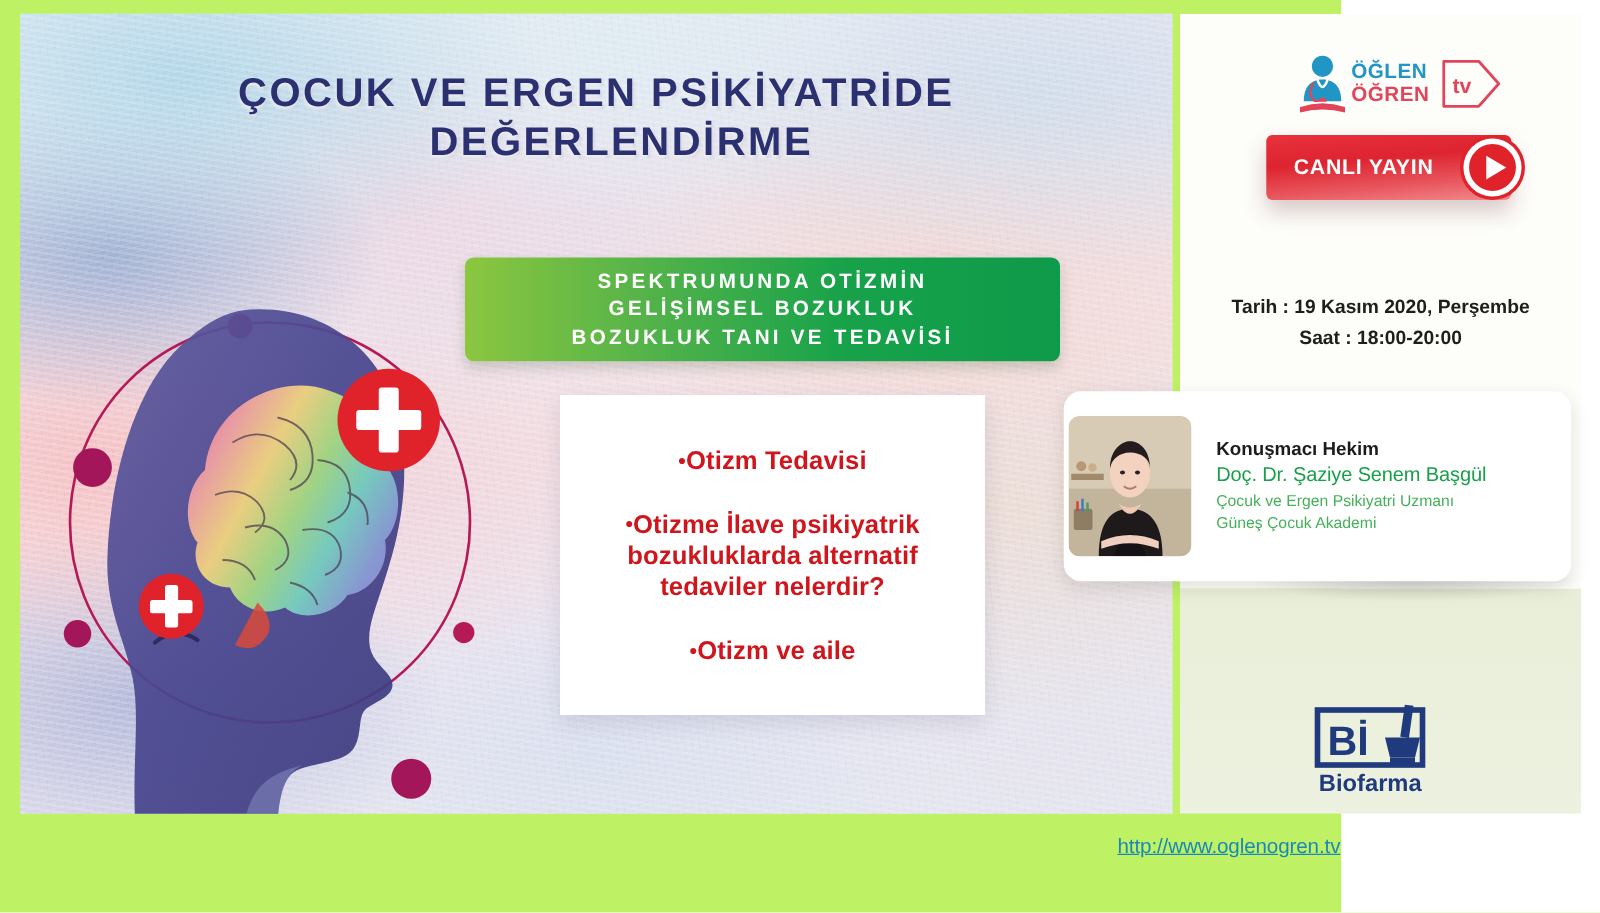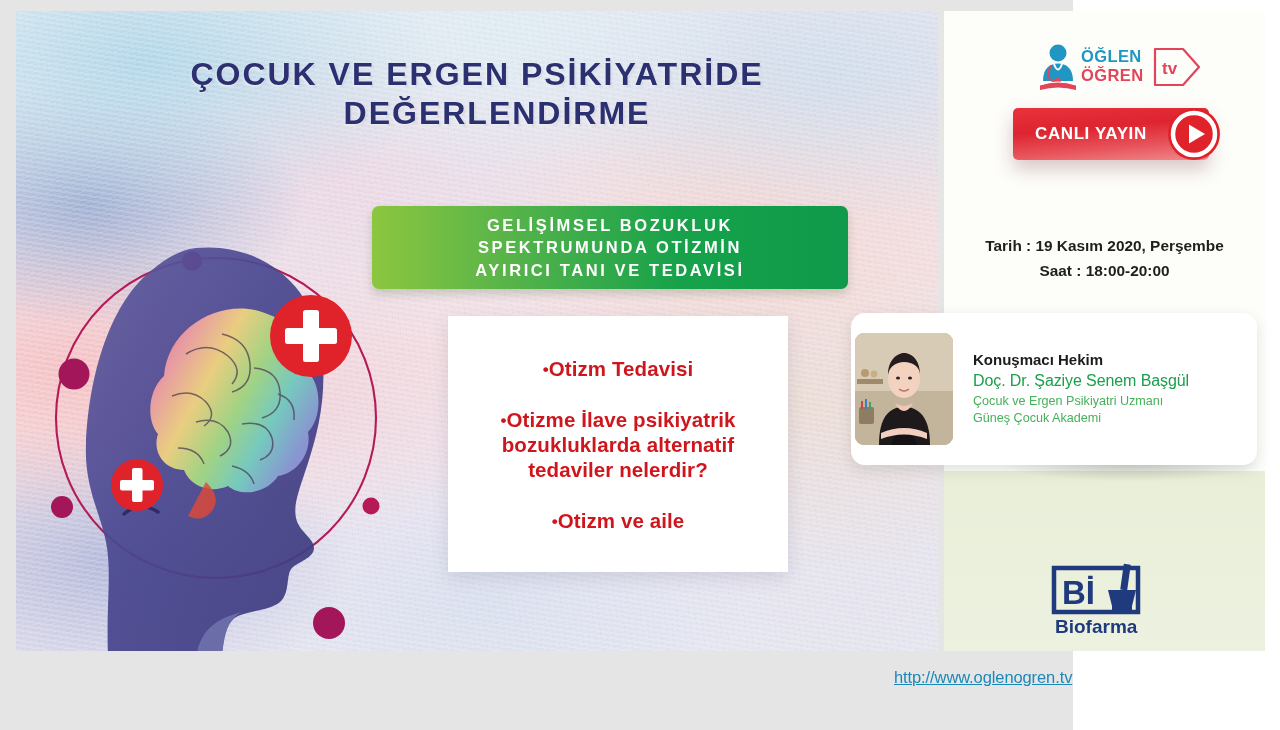--- a/index.html
+++ b/index.html
@@ -1,19 +1,19 @@
 <!DOCTYPE html>
 <html><head>
 <meta charset="utf-8">
 <style>
   * { margin:0; padding:0; box-sizing:border-box; }
   html,body { width:1280px; height:730px; background:#ffffff; overflow:hidden;
               font-family:"Liberation Sans", sans-serif; }
 
-  #stage { position:relative; width:1073px; height:730px; background:#e5e5e5; }
+  #stage { position:relative; width:1073px; height:730px; background:#bef264; }
 
   
   #poster {
     position:absolute; left:16px; top:11px; width:922px; height:640px;
     overflow:hidden;
     background:
       radial-gradient(ellipse 420px 230px at 14% 8%,  rgba(176,214,232,.95), rgba(176,214,232,0) 70%),
       radial-gradient(ellipse 380px 200px at 52% 4%,  rgba(222,235,242,.95), rgba(222,235,242,0) 70%),
       radial-gradient(ellipse 420px 210px at 88% 10%, rgba(205,220,235,.85), rgba(205,220,235,0) 70%),
       radial-gradient(ellipse 300px 170px at 8%  30%, rgba(137,158,200,.75), rgba(137,158,200,0) 72%),
@@ -201,23 +201,23 @@
       </g>
       <g>
         <circle cx="91" cy="299" r="26" fill="#e0232a"></circle>
         <rect x="86" y="282" width="10.5" height="34" rx="2" fill="#fff"></rect>
         <rect x="74" y="294" width="34" height="10.5" rx="2" fill="#fff"></rect>
       </g>
     </svg>
 
     <div id="greenband">
       <div class="gtxt">
+        <span>SPEKTRUMUNDA OTİZMİN</span>
         <span>GELİŞİMSEL BOZUKLUK</span>
-        <span>SPEKTRUMUNDA OTİZMİN</span>
-        <span>AYIRICI TANI VE TEDAVİSİ</span>
+        <span>BOZUKLUK TANI VE TEDAVİSİ</span>
       </div>
     </div>
 
     <div id="bulletcard">
       <div class="bullet">
         <span class="dot">•</span><span>Otizm Tedavisi</span>
       </div>
       <div class="bullet">
         <span class="dot">•</span><span>Otizme İlave psikiyatrik bozukluklarda alternatif tedaviler nelerdir?</span>
       </div>

